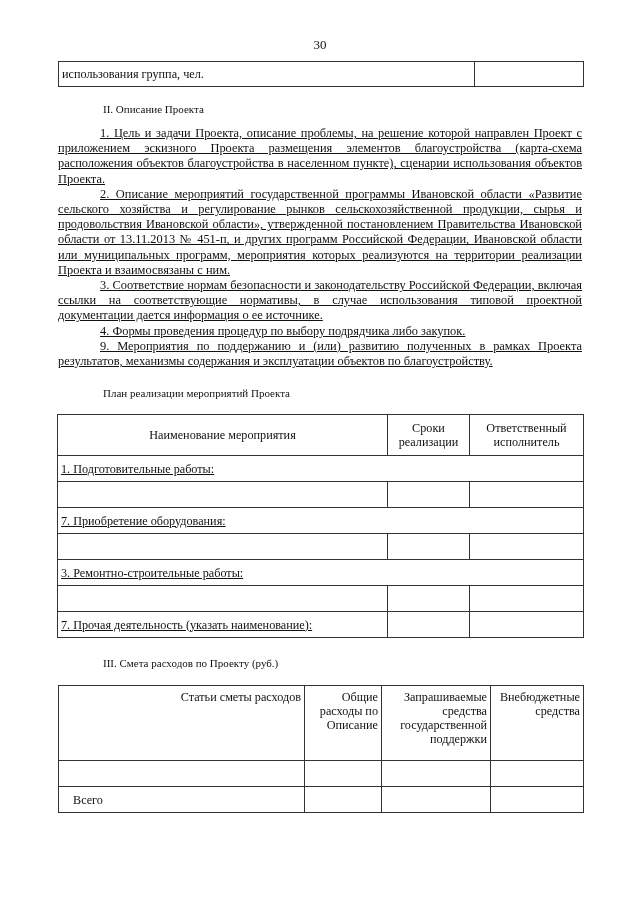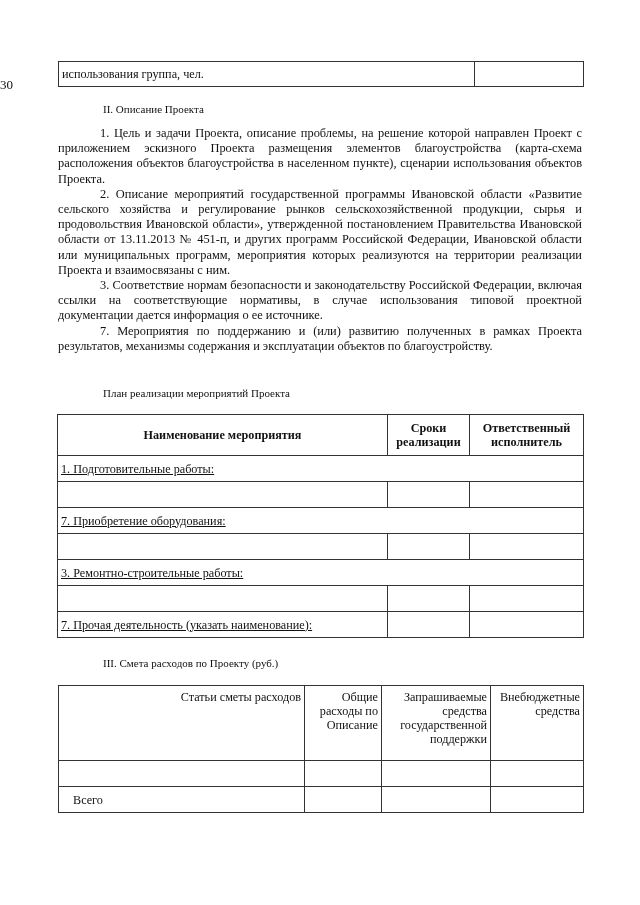--- a/index.html
+++ b/index.html
@@ -1,29 +1,29 @@
 <!DOCTYPE html>
 <html><head>
 <meta charset="utf-8">
 <style>
   html, body { margin: 0; padding: 0; background: #ffffff; }
   body { width: 640px; height: 905px; position: relative; overflow: hidden;
          font-family: "Liberation Serif", "DejaVu Serif", serif; color: #111; font-size: 12.4px; }
   .abs { position: absolute; }
-  .page-num { left: 0; width: 640px; top: 37px; font-size: 13px; margin-top: 40px; }
+  .page-num { left: 0; width: 640px; top: 37px; text-align: center; font-size: 13px; }
   table { border-collapse: collapse; position: absolute; table-layout: fixed; }
   td { border: 1px solid #333; padding: 0 3px; vertical-align: top; font-size: 12.2px; line-height: 14px; }
   .t0 { left: 58px; top: 61px; width: 525px; }
   .t0 td { height: 24px; vertical-align: middle; }
   .heading { left: 103px; font-size: 11px; }
   .para { left: 58px; width: 524px; text-align: justify; line-height: 15.2px; font-size: 12.4px; }
-  .para p { margin: 0; text-indent: 42px; }
+  .para p { margin: 0; text-indent: 42px; text-decoration: underline; }
   .t1 { left: 57px; top: 414px; width: 526px; }
   .t1 th, .t1 td { }
-  .t1 .hdr td { height: 40px; text-align: center; vertical-align: middle; font-weight: bold; }
+  .t1 .hdr td { height: 40px; text-align: center; vertical-align: middle; }
   .t1 .sec td { height: 25px; vertical-align: middle; text-decoration: underline; }
   .t1 .blank td { height: 25px; }
   .t2 { left: 58px; top: 685px; width: 525px; }
   .t2 .hdr td { height: 70px; text-align: right; padding-top: 4px; }
   .t2 .blank td { height: 25px; }
   .t2 .total td { height: 25px; vertical-align: middle; padding-left: 14px; }
 </style>
 </head>
 <body>
 
@@ -41,21 +41,22 @@
   </tr>
 </tbody>
   </table>
 
 <div class="abs heading" style="top:103px">II. Описание Проекта</div>
 
 <div class="abs para" style="top:126px">
   <p>1. Цель и задачи Проекта, описание проблемы, на решение которой направлен Проект с приложением эскизного Проекта размещения элементов благоустройства (карта-схема расположения объектов благоустройства в населенном пункте), сценарии использования объектов Проекта.</p>
   <p>2. Описание мероприятий государственной программы Ивановской области «Развитие сельского хозяйства и регулирование рынков сельскохозяйственной продукции, сырья и продовольствия Ивановской области», утвержденной постановлением Правительства Ивановской области от 13.11.2013 № 451-п, и других программ Российской Федерации, Ивановской области или муниципальных программ, мероприятия которых реализуются на территории реализации Проекта и взаимосвязаны с ним.</p>
   <p>3. Соответствие нормам безопасности и законодательству Российской Федерации, включая ссылки на соответствующие нормативы, в случае использования типовой проектной документации дается информация о ее источнике.</p>
-  <p>7. Мероприятия по поддержанию и (или) развитию полученных в рамках Проекта результатов, механизмы содержания и эксплуатации объектов по благоустройству.</p>
+  <p>4. Формы проведения процедур по выбору подрядчика либо закупок.</p>
+  <p>9. Мероприятия по поддержанию и (или) развитию полученных в рамках Проекта результатов, механизмы содержания и эксплуатации объектов по благоустройству.</p>
 </div>
 
 <div class="abs heading" style="top:387px">План реализации мероприятий Проекта</div>
 
 <table class="t1">
   <colgroup>
       <col style="width:330px">
       <col style="width:82px">
       <col style="width:114px">
     </colgroup>

